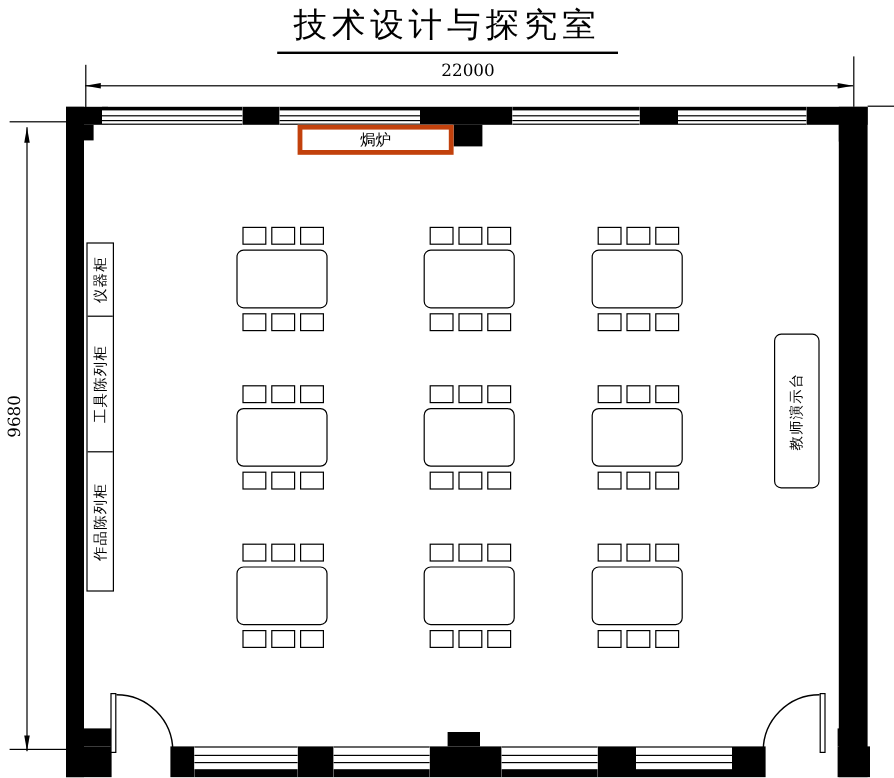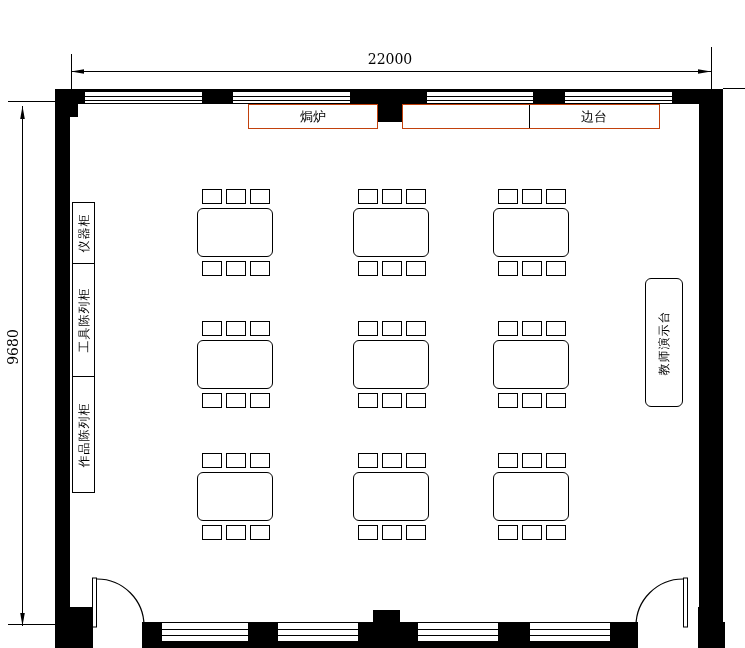--- a/index.html
+++ b/index.html
@@ -14,21 +14,21 @@
          background-repeat:no-repeat;
          background-size:100% 3px,100% 1px,100% 1px;
          background-position:0 0,0 7px,0 11px;}
   
   .win-b{position:absolute;height:26px;box-sizing:border-box;background:#fff;
          border-top:1px solid #000;
          background-image:linear-gradient(#000,#000),linear-gradient(#000,#000),linear-gradient(#000,#000);
          background-repeat:no-repeat;
          background-size:100% 1px,100% 1px,100% 8px;
          background-position:0 6px,0 12px,0 18px;}
-  .box{position:absolute;box-sizing:border-box;border:1px solid #c2410c;background:#fff;}
+  .box{position:absolute;box-sizing:border-box;border:4px solid #c2410c;background:#fff;}
   .lbl{font-size:13px;display:flex;align-items:center;justify-content:center;}
   .vlabel{position:absolute;left:50%;top:50%;transform:translate(-50%,-50%) rotate(-90deg);
           white-space:nowrap;font-size:12px;letter-spacing:1px;}
   .table-rect{position:absolute;box-sizing:border-box;border:1.5px solid #000;border-radius:6px;background:#fff;}
   .stool{position:absolute;box-sizing:border-box;border:1.5px solid #000;background:#fff;}
   .dim{position:absolute;background:#000;}
   .dim-label{position:absolute;font-family:"DejaVu Serif",serif;font-size:14px;}
   #title-wrap{position:absolute;left:0;top:2px;width:100%;text-align:center;}
   #title-text{display:inline-block;font-family:"DejaVu Serif",serif;font-size:28px;
               letter-spacing:4px;padding:0 14px 3px 14px;border-bottom:2px solid #000;}
@@ -41,20 +41,23 @@
                    border:1px solid #000;border-radius:6px;background:#fff;}
   #counter-divider{position:absolute;left:126px;top:0;width:1px;height:100%;background:#000;}
   .counter-cell-label{position:absolute;left:126px;right:0;top:0;bottom:0;}
   svg.overlay{position:absolute;left:0;top:0;pointer-events:none;}
 </style>
 </head>
 <body>
 
 <div id="stage">
 
+  <div id="title-wrap">
+    <span id="title-text">技术设计与探究室</span>
+  </div>
 
   <div class="dim" style="left:71px;top:71px;width:640px;height:1px;"></div>
   <div class="dim" style="left:71px;top:54px;width:1px;height:46px;"></div>
   <div class="dim" style="left:711px;top:47px;width:1px;height:42px;"></div>
   <div class="dim" style="left:22px;top:106px;width:1px;height:520px;"></div>
   <div class="dim" style="left:8px;top:101px;width:47px;height:1px;"></div>
   <div class="dim" style="left:8px;top:624px;width:47px;height:1px;"></div>
   <div class="thinline" style="left:723px;top:88px;width:22px;height:1px;"></div>
 
   <div class="dim-label" style="left:354px;top:51px;width:72px;text-align:center;">22000</div>
@@ -86,26 +89,20 @@
       <div class="win-t" style="left: 427px; top: 89px; width: 106px;"></div>
       <div class="win-t" style="left: 565px; top: 89px; width: 107px;"></div>
       <div class="win-b" style="left: 162px; top: 622px; width: 86px;"></div>
       <div class="win-b" style="left: 278px; top: 622px; width: 80px;"></div>
       <div class="win-b" style="left: 418px; top: 622px; width: 80px;"></div>
       <div class="win-b" style="left: 530px; top: 622px; width: 80px;"></div>
     </div>
 
   <div class="box lbl" style="left:248px;top:104px;width:130px;height:25px;">
     <span>焗炉</span>
-  </div>
-  <div class="box" style="left:402px;top:104px;width:258px;height:25px;">
-    <div id="counter-divider"></div>
-    <div class="counter-cell-label lbl">
-      <span>边台</span>
-    </div>
   </div>
 
   <div id="cabinet-strip">
     <div class="cab-sec s1">
       <span class="vlabel">仪器柜</span>
     </div>
     <div class="cab-sec s2">
       <span class="vlabel">工具陈列柜</span>
     </div>
     <div class="cab-sec s3">

